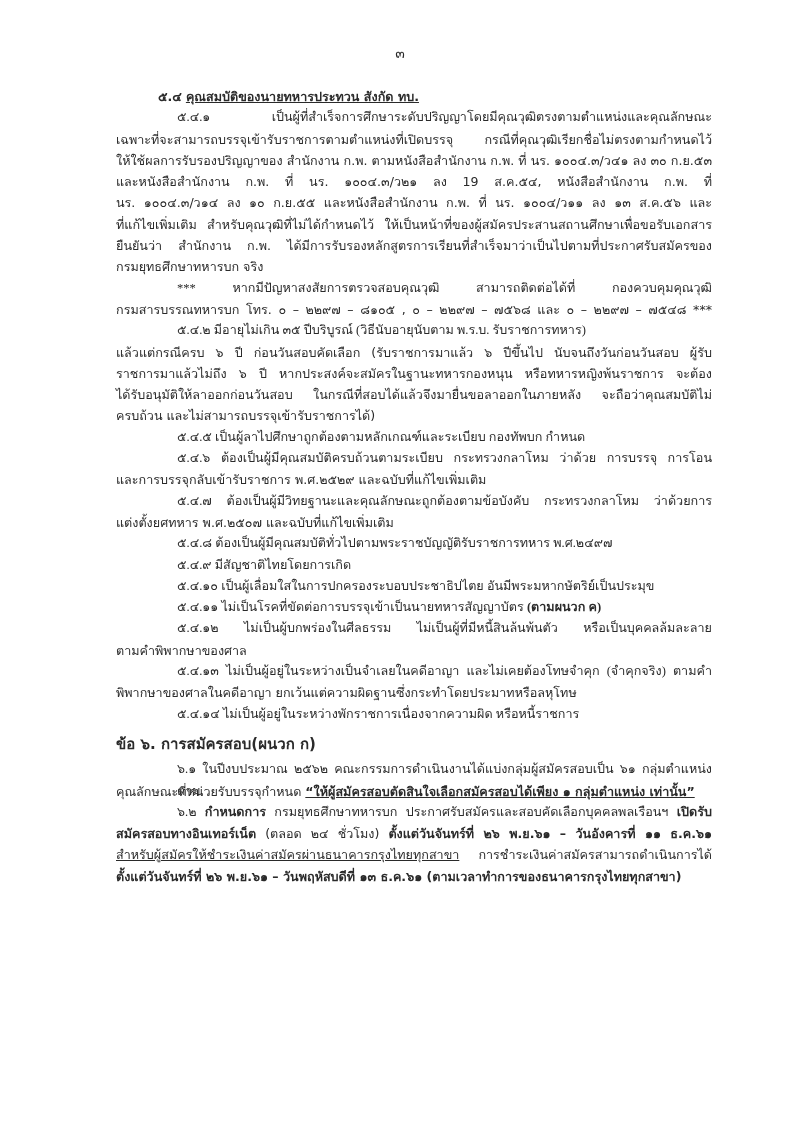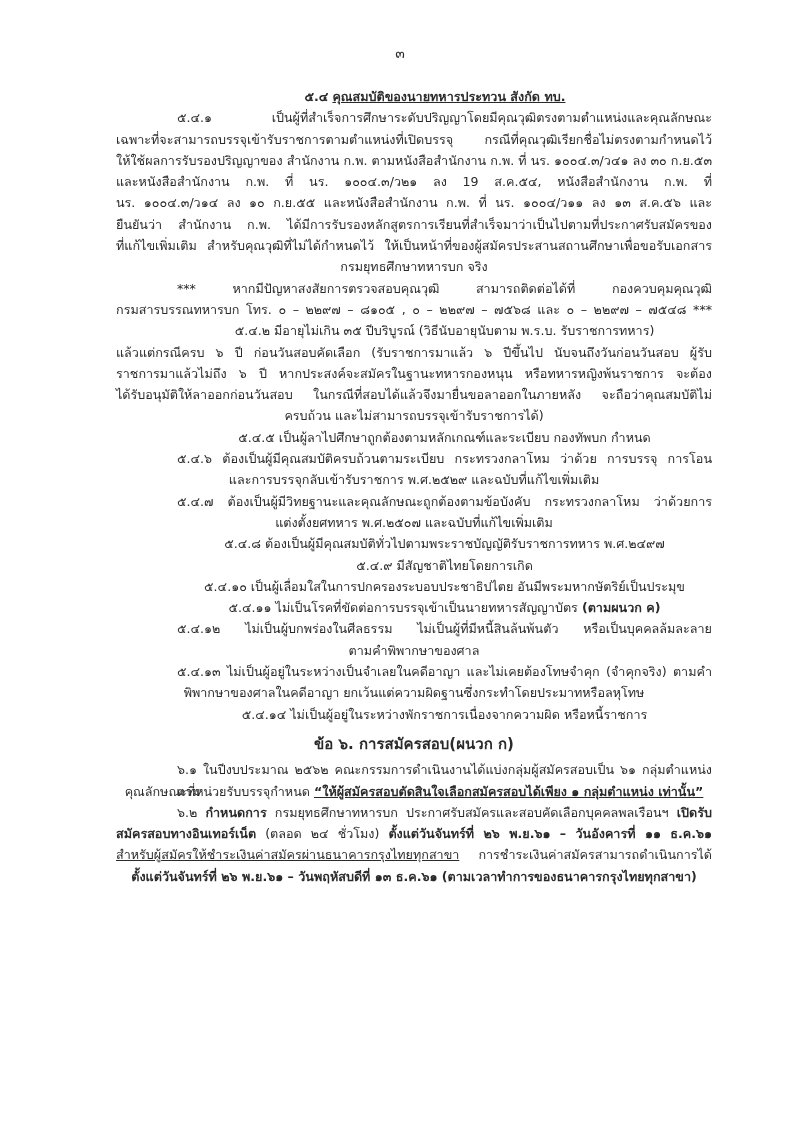--- a/index.html
+++ b/index.html
@@ -1,23 +1,23 @@
 <!DOCTYPE html>
 <html><head>
 <meta charset="utf-8">
 <style>
   html, body { margin: 0; padding: 0; background: #ffffff; }
   body { width: 800px; height: 1132px; position: relative; overflow: hidden;
          font-family: "DejaVu Sans", sans-serif; color: #2a2a2a; }
   .page { position: absolute; left: 0; top: 0; width: 800px; height: 1132px; }
   .page-num { position: absolute; top: 42px; left: 0; width: 800px; text-align: center; font-size: 14px; }
   .content { position: absolute; left: 116px; top: 86px; width: 596px; font-size: 12.6px; line-height: 21.3px; }
-  .line { white-space: nowrap; overflow: visible; height: 21.3px; text-align: center; }
+  .line { white-space: nowrap; overflow: visible; height: 21.3px; }
   .j { text-align: justify; text-align-last: justify; white-space: normal; }
-  .ind2 { padding-left: 61px; }
+  .ind2 { padding-left: 61px; font-family: Liberation Serif, serif; }
   .b { font-weight: bold; }
   .u { text-decoration: underline; }
   .gap { height: 9px; }
   .sec { font-weight: bold; font-size: 15px; }
 </style>
 </head>
 <body>
 
 <div class="page">
   <div class="page-num">๓</div>
@@ -28,22 +28,22 @@
       <span class="b">๕.๔</span>
       <span class="b u">คุณสมบัติของนายทหารประทวน สังกัด ทบ.</span>
     </div>
 
     <div>
       <div class="line j ind2">๕.๔.๑ เป็นผู้ที่สำเร็จการศึกษาระดับปริญญาโดยมีคุณวุฒิตรงตามตำแหน่งและคุณลักษณะ</div>
       <div class="line j">เฉพาะที่จะสามารถบรรจุเข้ารับราชการตามตำแหน่งที่เปิดบรรจุ กรณีที่คุณวุฒิเรียกชื่อไม่ตรงตามกำหนดไว้</div>
       <div class="line j">ให้ใช้ผลการรับรองปริญญาของ สำนักงาน ก.พ. ตามหนังสือสำนักงาน ก.พ. ที่ นร. ๑๐๐๔.๓/ว๔๑ ลง ๓๐ ก.ย.๕๓</div>
       <div class="line j">และหนังสือสำนักงาน ก.พ. ที่ นร. ๑๐๐๔.๓/ว๒๑ ลง 19 ส.ค.๕๔, หนังสือสำนักงาน ก.พ. ที่</div>
       <div class="line j">นร. ๑๐๐๔.๓/ว๑๔ ลง ๑๐ ก.ย.๕๕ และหนังสือสำนักงาน ก.พ. ที่ นร. ๑๐๐๔/ว๑๑ ลง ๑๓ ส.ค.๕๖ และ</div>
+      <div class="line j">ที่แก้ไขเพิ่มเติม สำหรับคุณวุฒิที่ไม่ได้กำหนดไว้ ให้เป็นหน้าที่ของผู้สมัครประสานสถานศึกษาเพื่อขอรับเอกสาร</div>
       <div class="line j">ยืนยันว่า สำนักงาน ก.พ. ได้มีการรับรองหลักสูตรการเรียนที่สำเร็จมาว่าเป็นไปตามที่ประกาศรับสมัครของ</div>
-      <div class="line j">ที่แก้ไขเพิ่มเติม สำหรับคุณวุฒิที่ไม่ได้กำหนดไว้ ให้เป็นหน้าที่ของผู้สมัครประสานสถานศึกษาเพื่อขอรับเอกสาร</div>
       <div class="line">กรมยุทธศึกษาทหารบก จริง</div>
     </div>
 
     <div>
       <div class="line j ind2">*** หากมีปัญหาสงสัยการตรวจสอบคุณวุฒิ สามารถติดต่อได้ที่ กองควบคุมคุณวุฒิ</div>
       <div class="line j">กรมสารบรรณทหารบก โทร. ๐ – ๒๒๙๗ – ๘๑๐๕ , ๐ – ๒๒๙๗ – ๗๕๖๘ และ ๐ – ๒๒๙๗ – ๗๕๔๘ ***</div>
     </div>
 
     <div class="line ind2">๕.๔.๒ มีอายุไม่เกิน ๓๕ ปีบริบูรณ์ (วิธีนับอายุนับตาม พ.ร.บ. รับราชการทหาร)</div>
 

